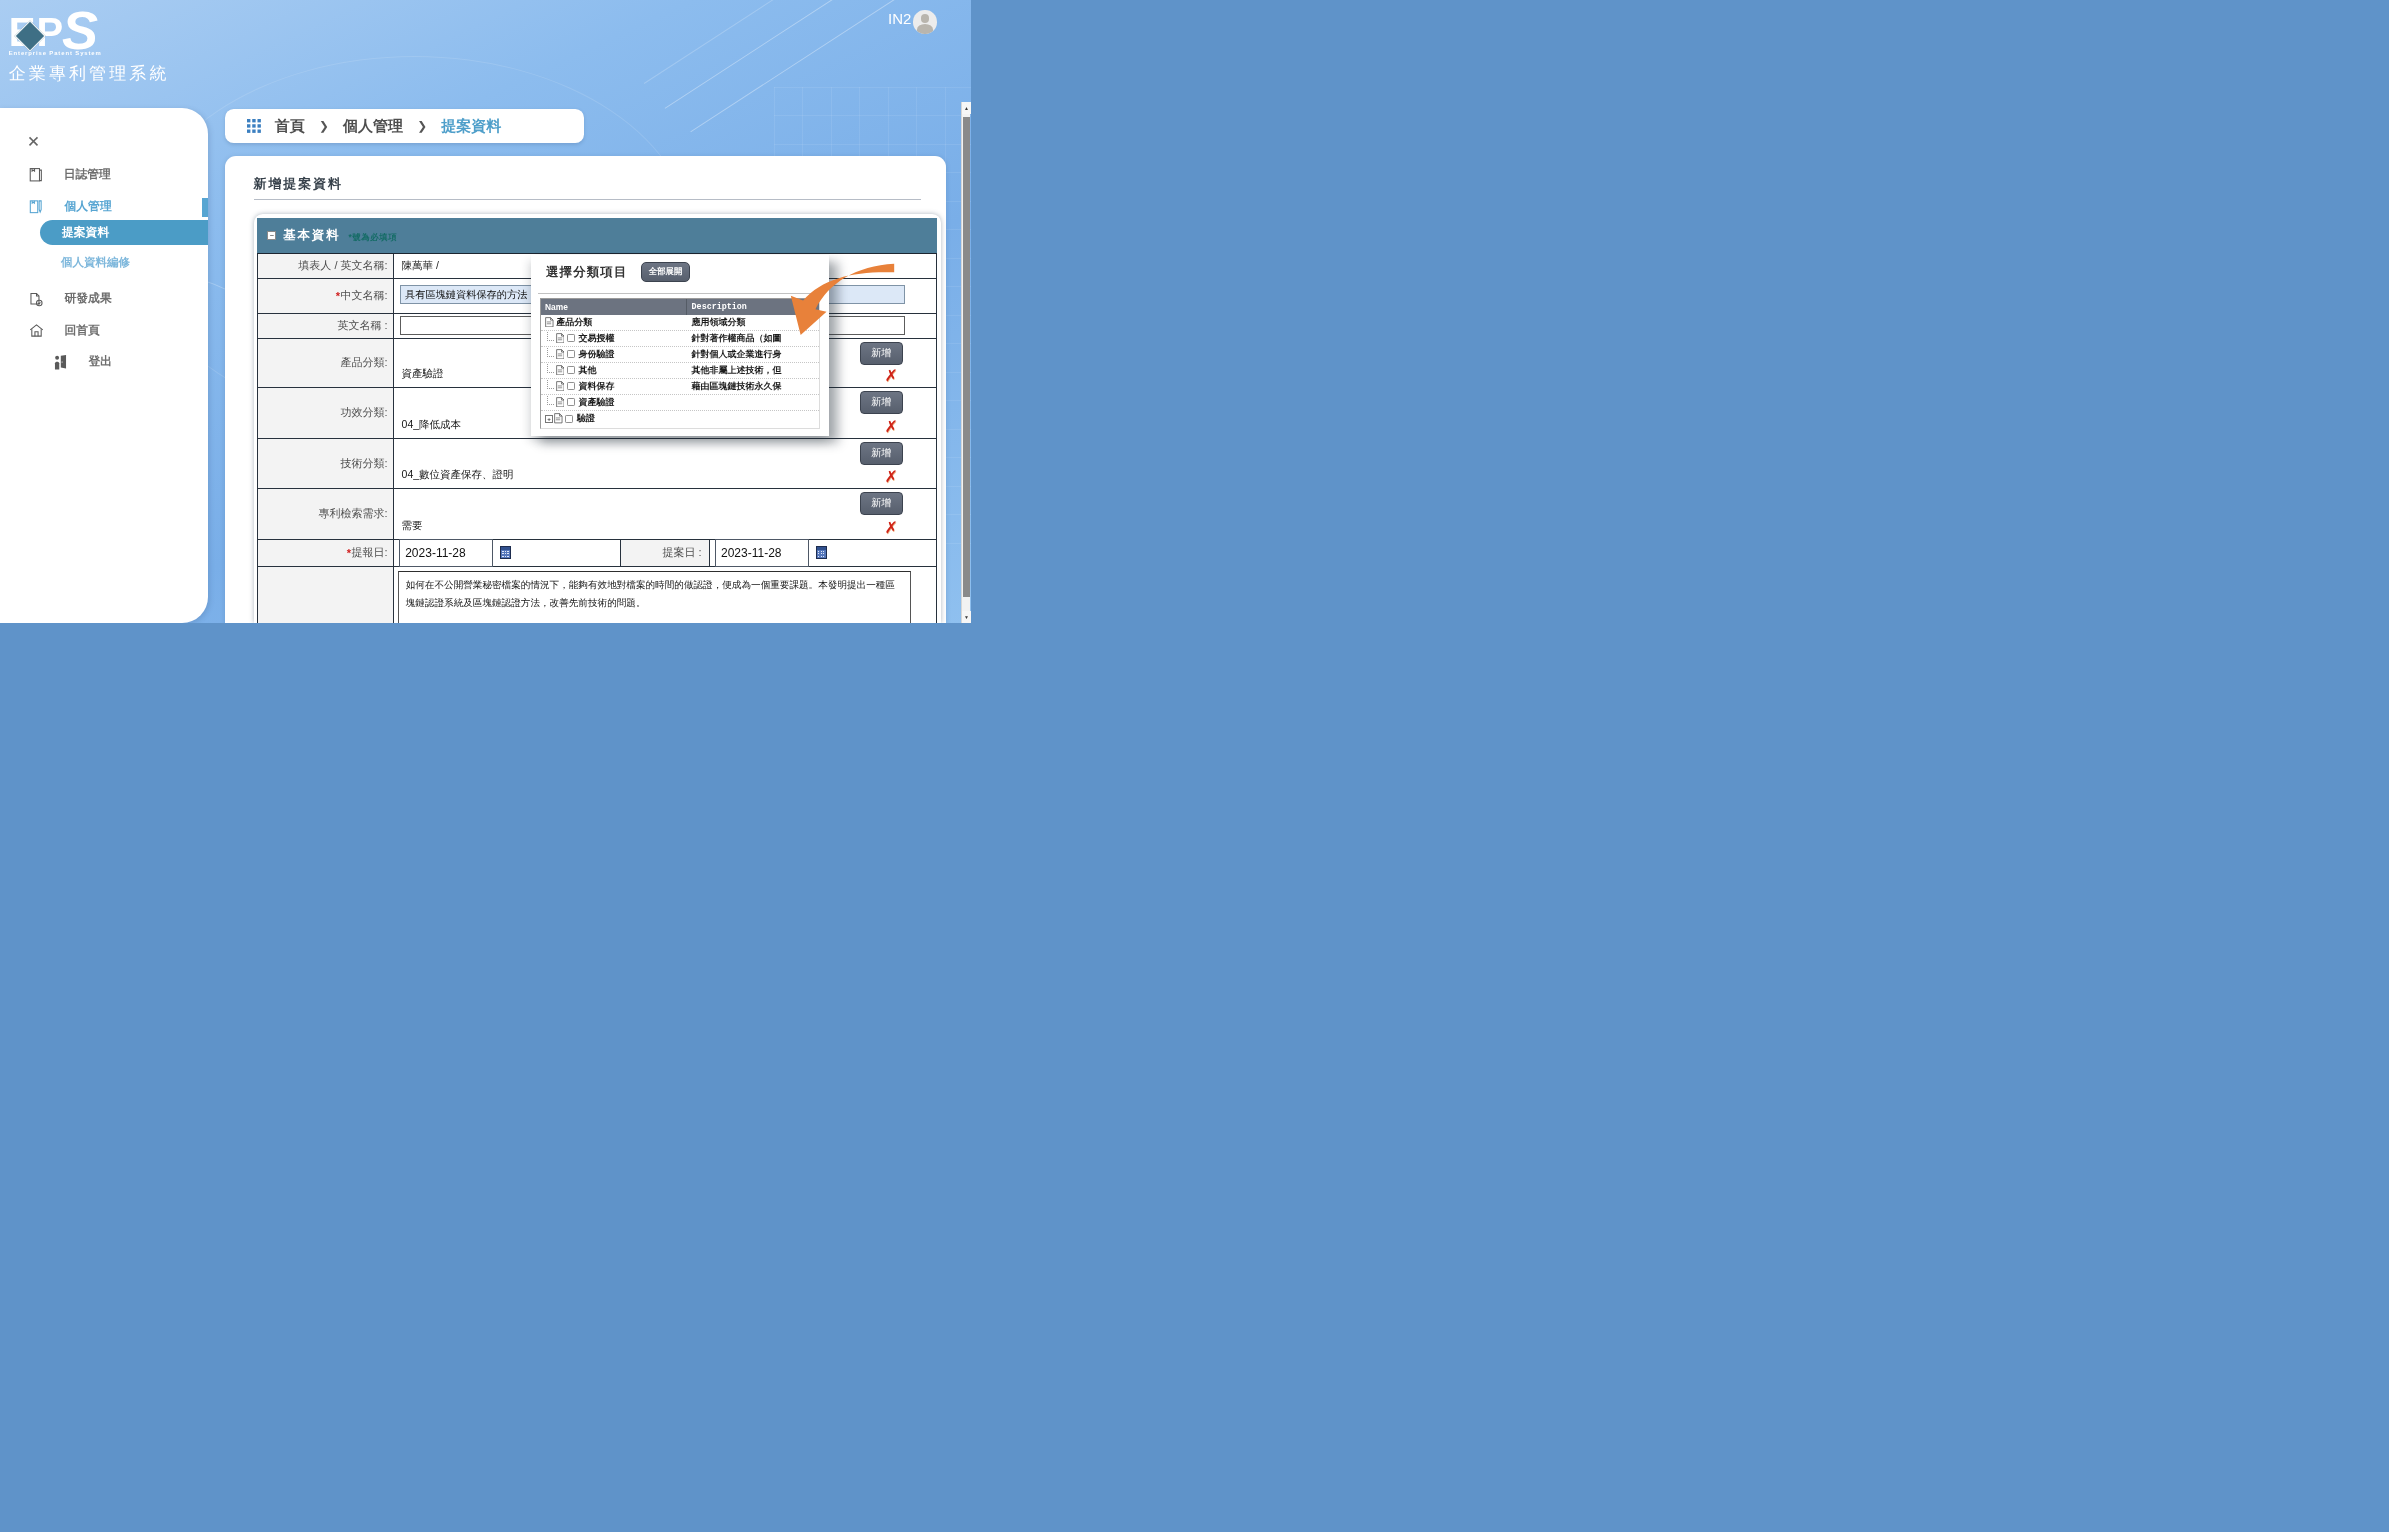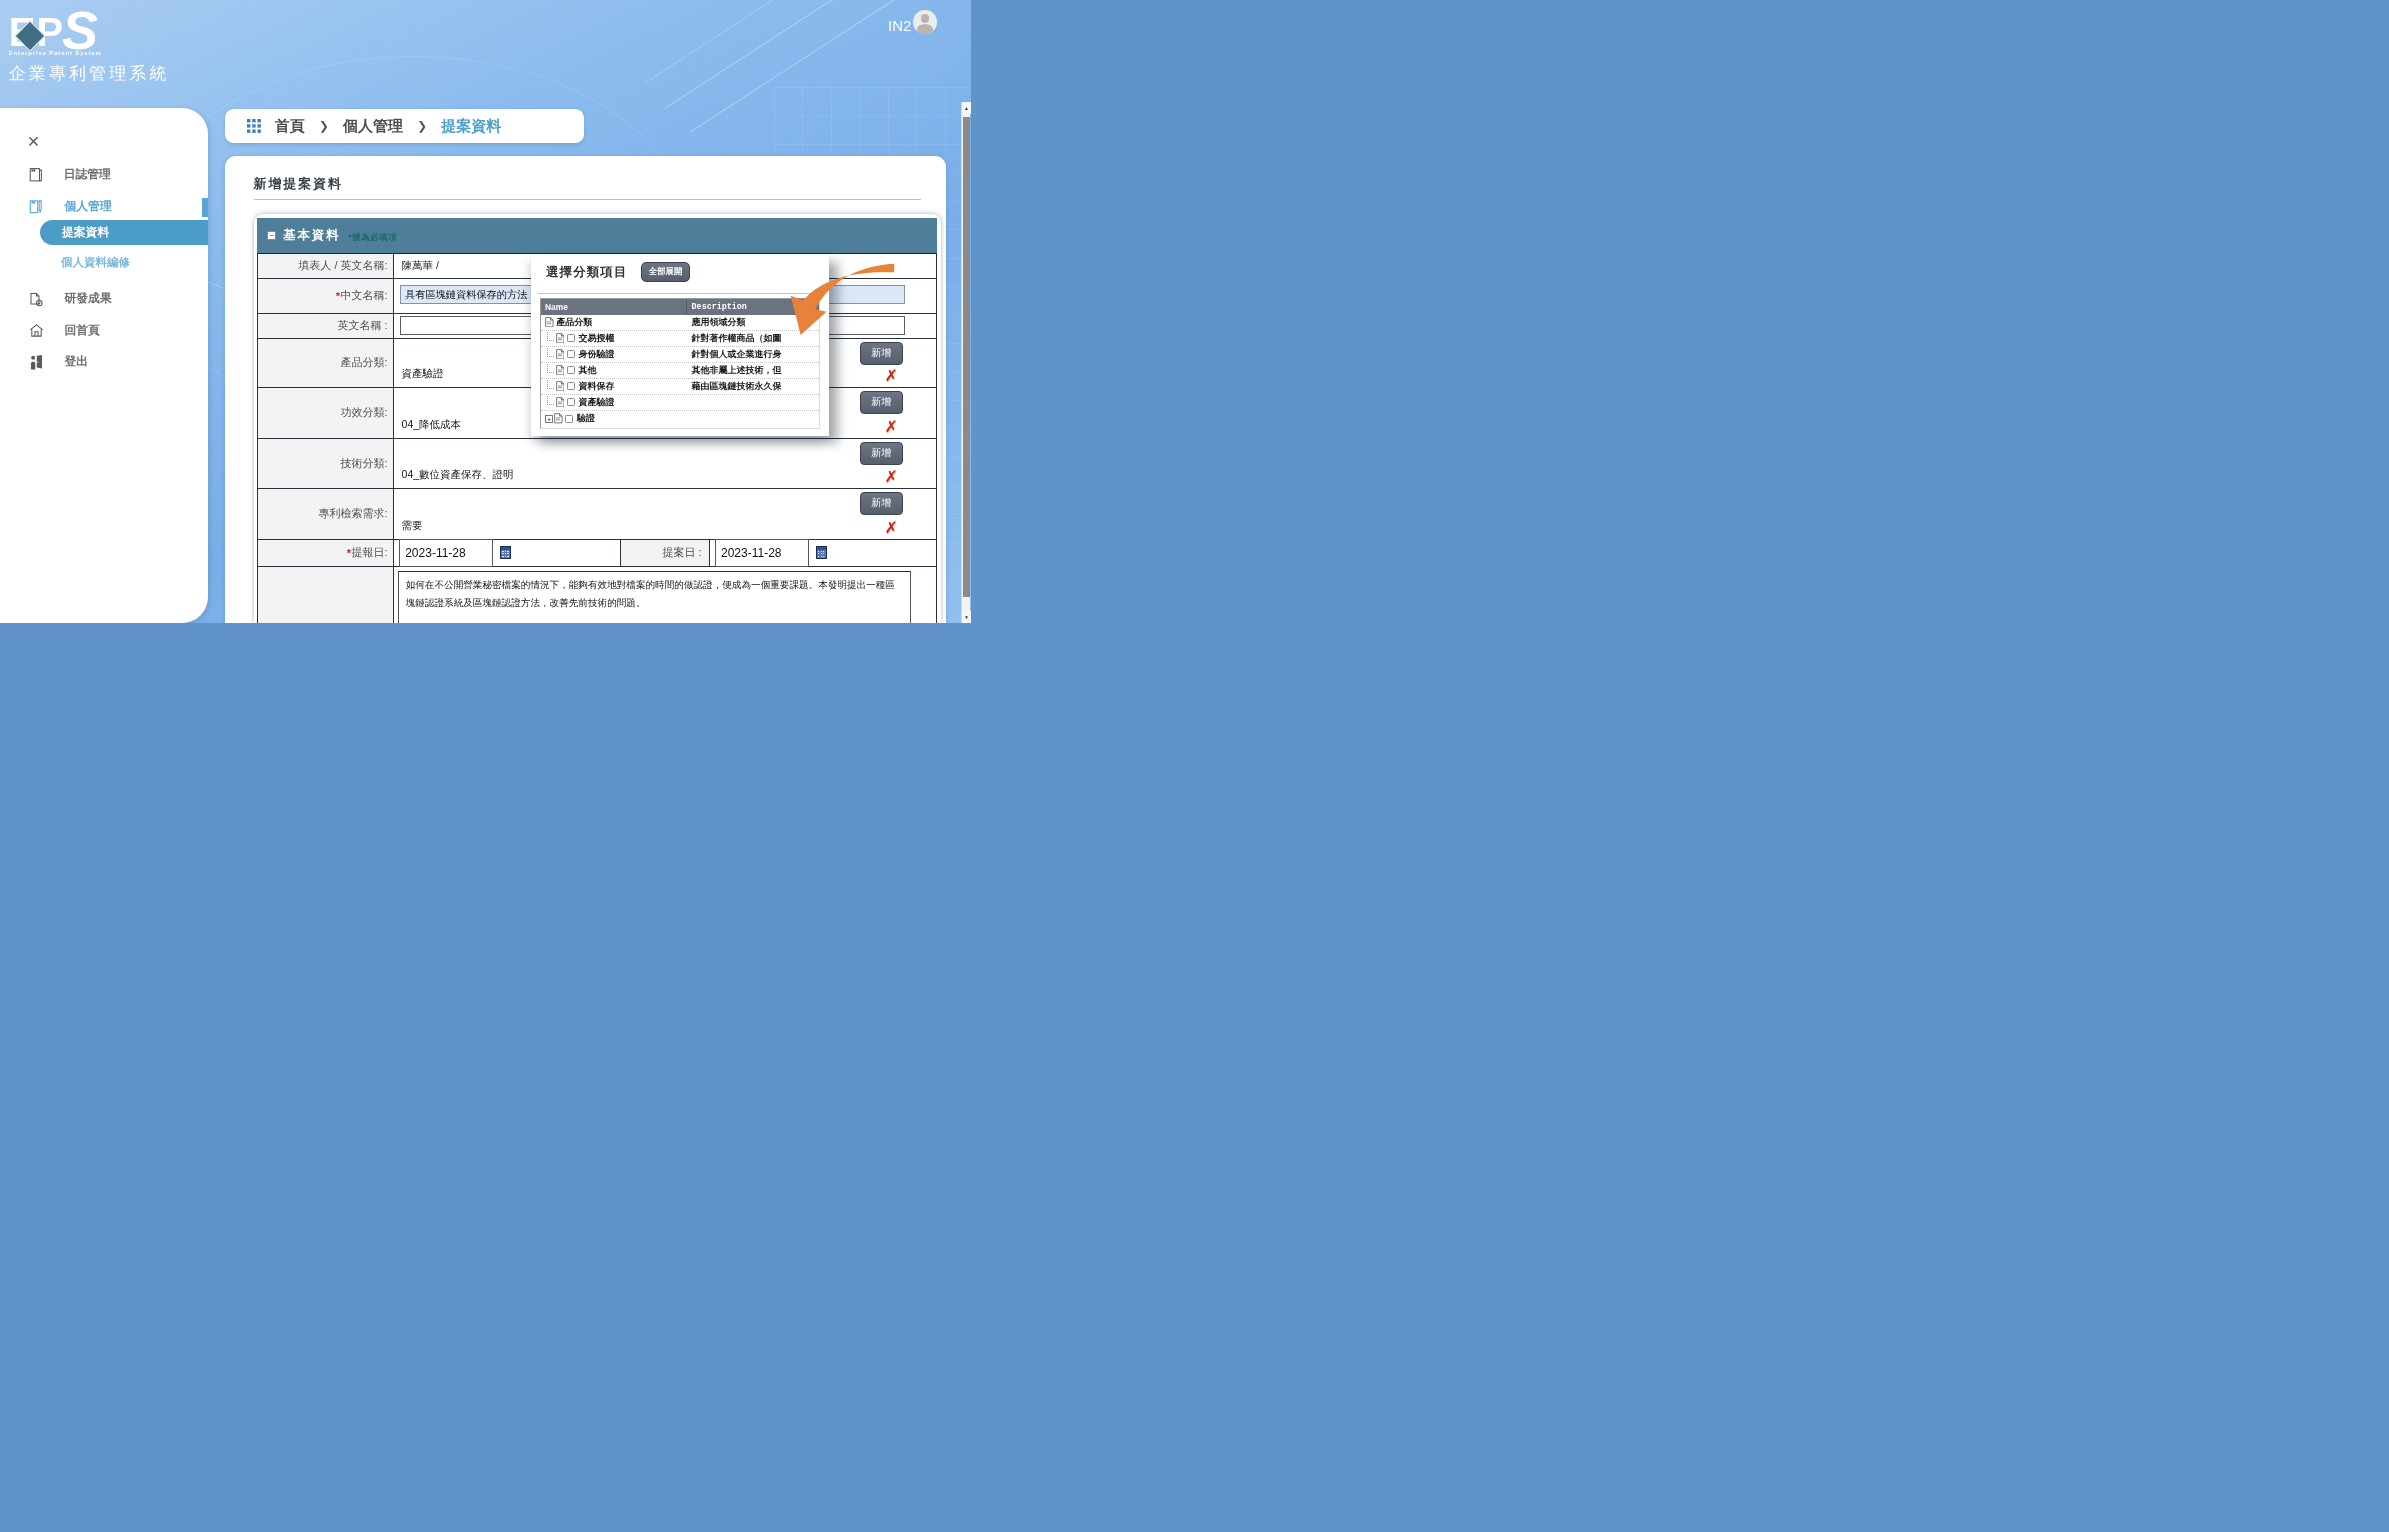--- a/index.html
+++ b/index.html
@@ -20,21 +20,21 @@
   .a2{left:136px;top:56px;width:557px;height:372px;opacity:.5;}
   
   .logo{position:absolute;left:8.7px;top:2.5px;color:#fff;}
   .logo-row{display:flex;align-items:flex-end;height:54px;}
   .l-letter{font-size:40px;font-weight:900;line-height:50px;}
   .l-d{width:22px;height:22px;background:#3e6f85;border:1.9px solid #fff;transform:rotate(45deg);
        margin:0 -5px 10px -16px;position:relative;z-index:2;}
   .l-s{font-size:54px;font-weight:900;font-style:italic;line-height:53px;margin-left:-1.2px;}
   .logo-sub{font-size:5.9px;font-weight:bold;letter-spacing:0.9px;margin-top:-6.2px;}
   .logo-title{font-size:17px;letter-spacing:3.1px;margin-top:5.6px;}
-  .userbox{position:absolute;left:888px;top:10px;display:flex;align-items:flex-end;gap:2px;}
+  .userbox{position:absolute;left:888px;top:10px;display:flex;align-items:flex-start;gap:2px;}
   .username{color:#fff;font-size:15px;}
   .avatar{width:23.5px;height:23.5px;border-radius:50%;background:#ececec;position:relative;overflow:hidden;}
   .avatar .head{position:absolute;left:7.4px;top:4.3px;width:8.7px;height:8.7px;border-radius:50%;background:#b9b5ad;}
   .avatar .body{position:absolute;left:3.7px;top:14.2px;width:16px;height:11px;border-radius:50% 50% 0 0;background:#b9b5ad;}
   
   .scrollbar{position:absolute;right:1.2px;top:102px;width:8.7px;height:521px;background:#f2f2f2;border-left:0.6px solid #d6d6d6;z-index:60;}
   .sb-btn{position:absolute;left:0;width:8.7px;height:12.4px;display:flex;align-items:center;justify-content:center;
           font-size:5px;color:#3a3a3a;background:#f6f6f6;}
   .sb-up{top:0;} .sb-down{bottom:0;}
   .sb-thumb{position:absolute;left:0.6px;top:15px;width:7.4px;height:480px;background:#8a8a8a;}
@@ -46,21 +46,21 @@
              font-size:11.8px;font-weight:bold;color:#6e6e6e;cursor:pointer;}
   .side-item svg{flex:0 0 auto;}
   .si-journal{top:56px;}
   .si-personal{top:88px;color:#57a5d2;}
   .edge-bar{position:absolute;right:0;top:90px;width:5.6px;height:18.6px;background:#57a5d2;}
   .pill{position:absolute;left:40px;right:0;top:112px;height:25px;background:#4b9cc6;border-radius:13.6px 0 0 13.6px;
         display:flex;align-items:center;padding-left:22px;color:#fff;font-size:11.8px;font-weight:bold;cursor:pointer;}
   .si-edit{top:144px;padding-left:61px;color:#7fb8dc;font-size:11.5px;}
   .si-rnd{top:180px;}
   .si-home{top:212px;}
-  .si-logout{top:243px;}
+  .si-logout{top:243px;margin-left:24px;}
   
   .breadcrumb{position:absolute;left:225px;top:109px;width:359px;height:34px;background:#fff;border-radius:8.7px;
               box-shadow:0 1.2px 3.7px rgba(50,80,120,.2);display:flex;align-items:center;padding-left:22px;z-index:5;}
   .crumb{font-size:15px;font-weight:bold;color:#4e4e4e;cursor:pointer;}
   .crumb.active{color:#4f9fca;}
   .chev{font-size:11.8px;color:#555;margin:0 14.2px;font-weight:bold;}
   .bc-grid{margin-right:13.6px;display:block;}
   
   .main-card{position:absolute;left:225px;top:156px;width:721px;height:467px;background:#fff;
              border-radius:11px 11px 0 0;box-shadow:0 1.2px 5px rgba(50,80,120,.22);z-index:5;}

